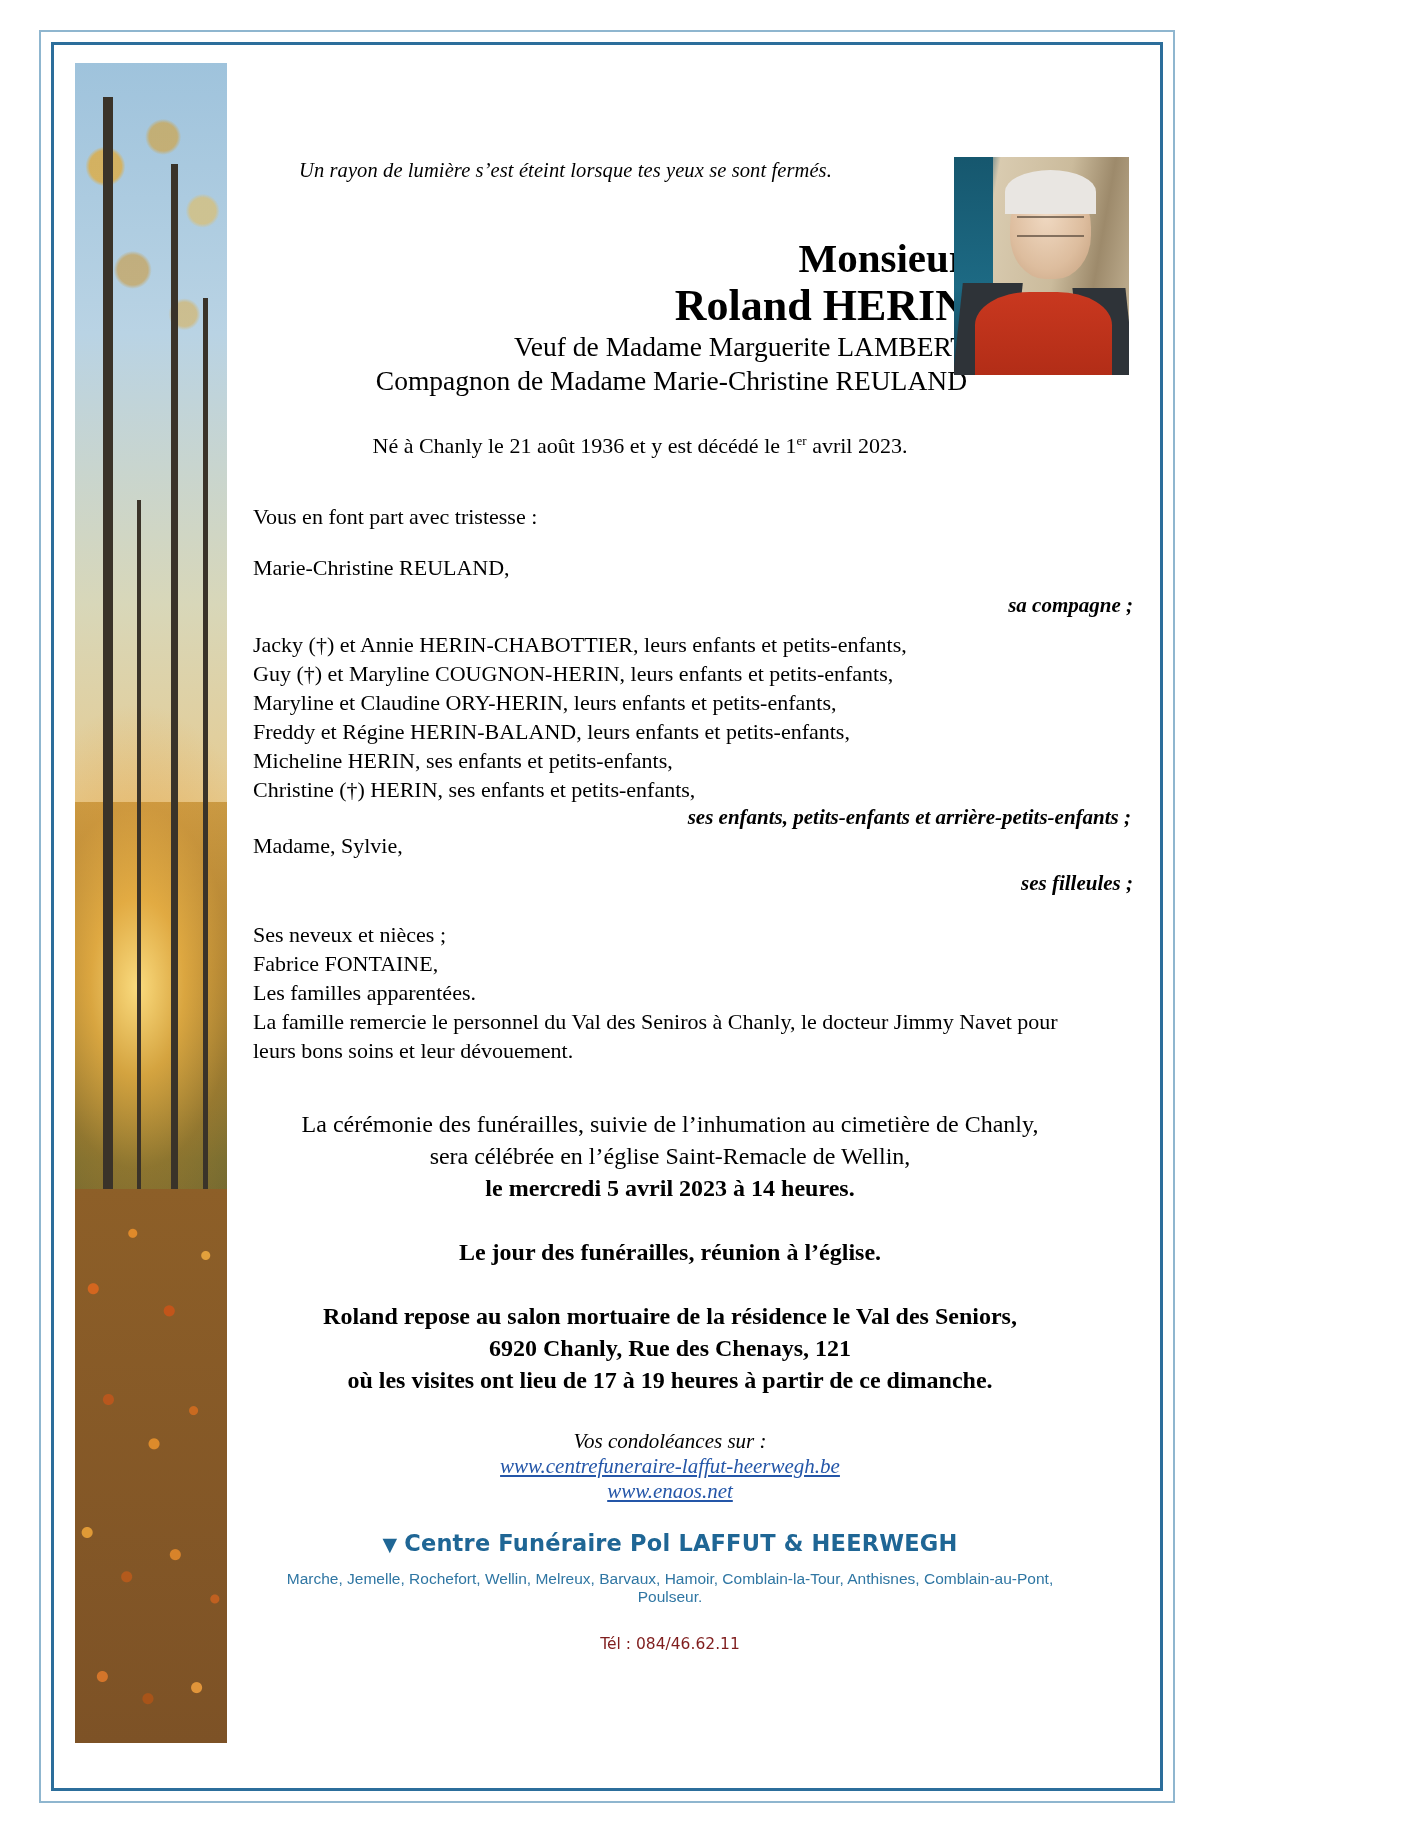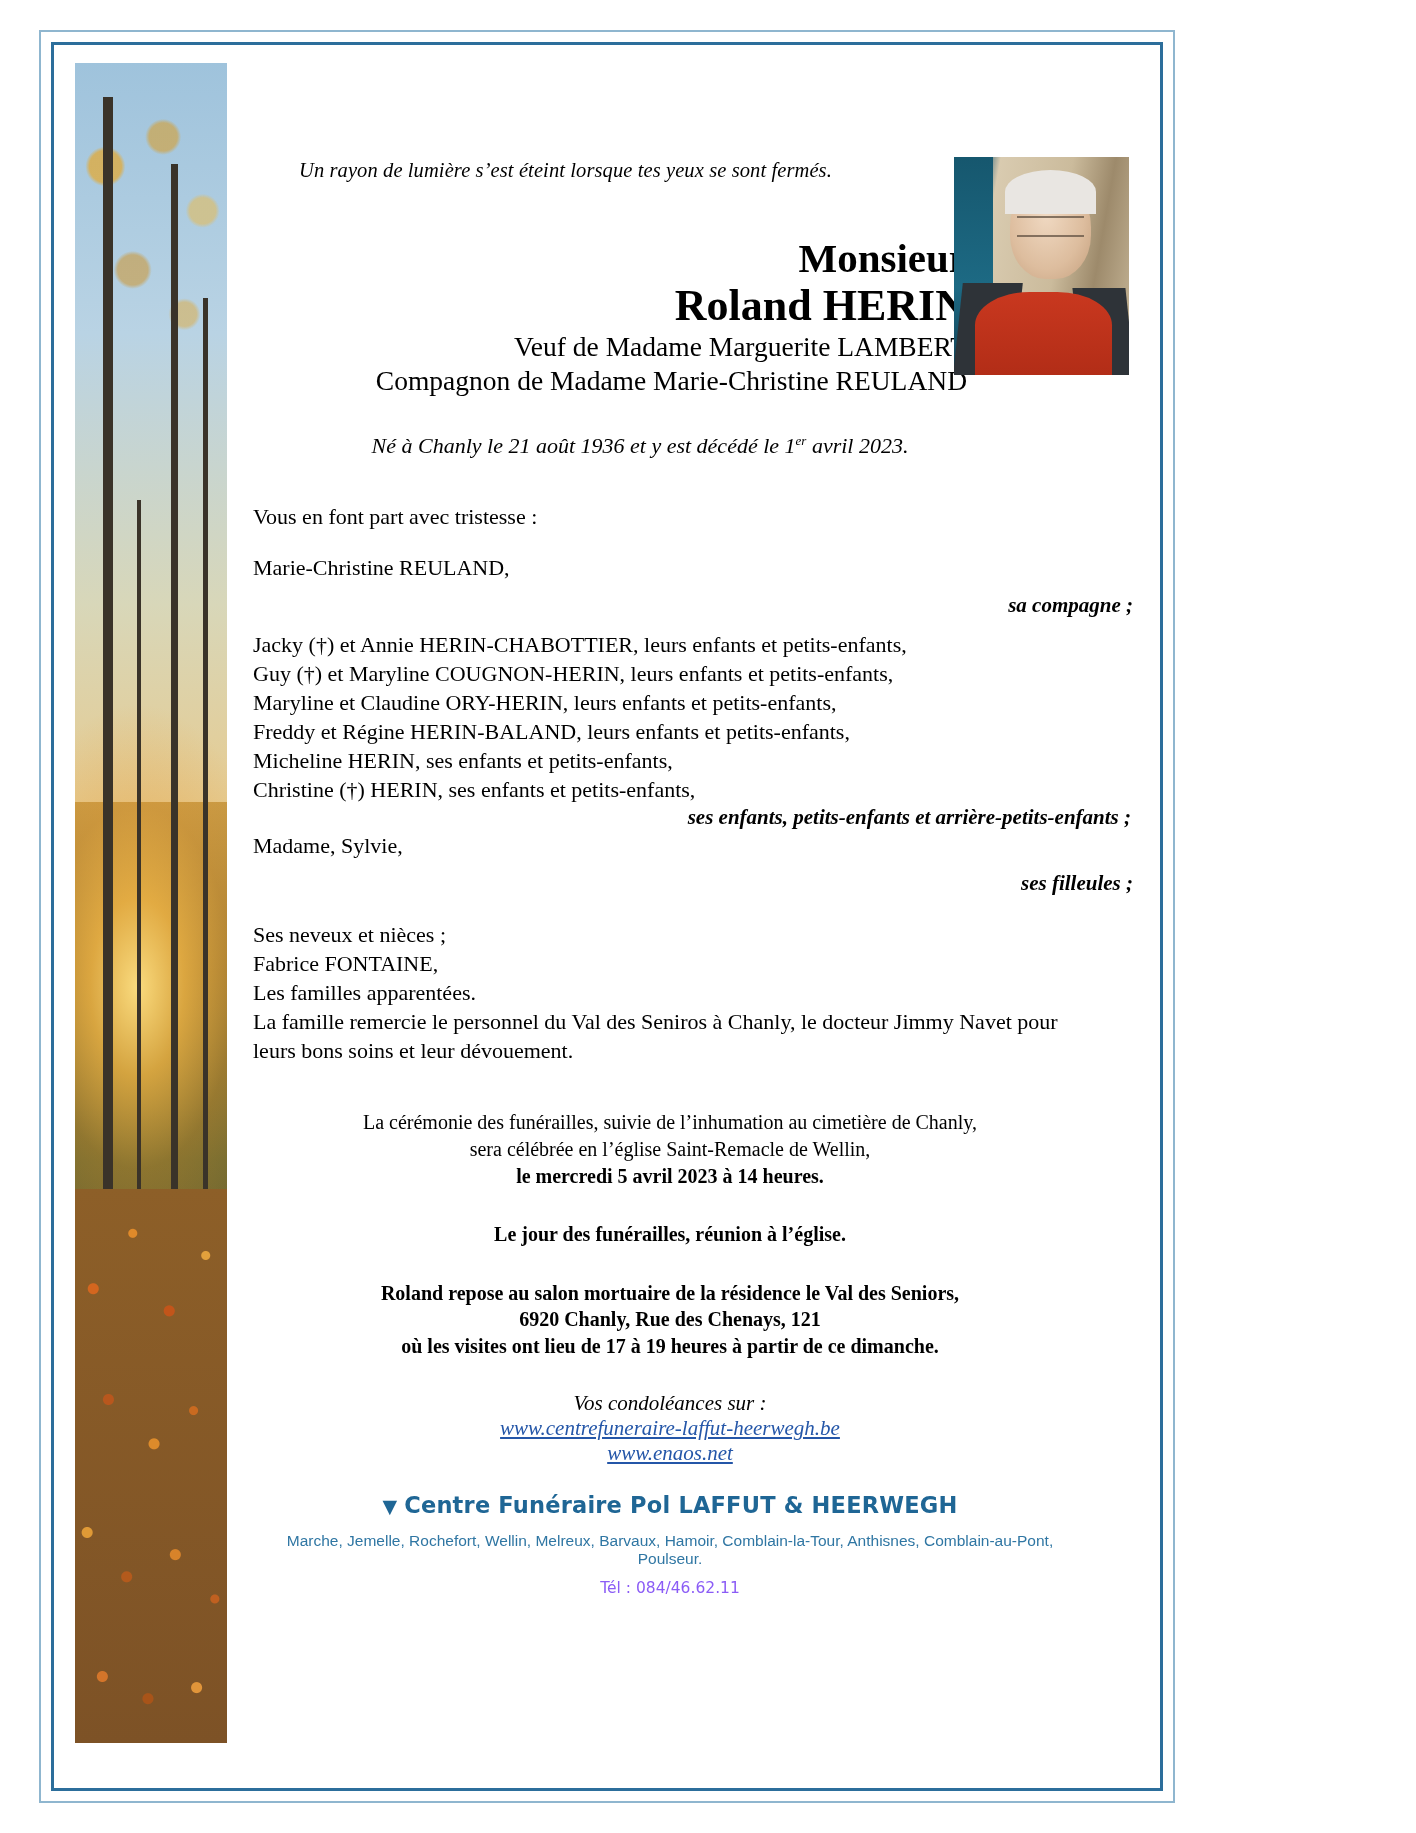--- a/index.html
+++ b/index.html
@@ -194,21 +194,20 @@
   }
   .spouse1, .spouse2 {
     font-size: 27.5px;
     line-height: 1.22;
   }
 
   .birth-line {
     text-align: center;
     font-size: 22px;
     margin: 36px 120px 0 0;
-    font-style: italic;
   }
   .birth-line sup { font-size: 13px; }
 
   .body-text {
     font-size: 22px;
     line-height: 1.32;
     margin-top: 42px;
   }
   .body-text p { margin: 0; }
   .gap { height: 22px; }
@@ -218,21 +217,21 @@
     text-align: right;
     font-style: italic;
     font-weight: bold;
     font-size: 21px;
     padding-right: 14px;
   }
   .right-ital.indent-c { text-align: right; padding-right: 16px; }
 
   .center-blk {
     text-align: center;
-    font-size: 20px;
+    font-size: 24px;
     line-height: 1.33;
     margin-right: 60px;
   }
   .center-blk.bold { font-weight: bold; }
 
   .italic-center {
     text-align: center;
     font-style: italic;
     font-size: 21px;
     margin-right: 60px;
@@ -263,24 +262,24 @@
     font-size: 19px;
     margin-right: 7px;
   }
   .footer-cities {
     color: #2f76a3;
     font-family: Liberation Sans, sans-serif;
     font-size: 15.5px;
     margin-top: 14px;
   }
   .footer-tel {
-    color: #8b5cf6;
+    color: #7f1d1d;
     font-family: "DejaVu Sans", sans-serif;
     font-size: 15.5px;
-    margin-top: 11px;
+    margin-top: 29px;
   }
 </style>
 </head>
 <body>
 
 <div class="page">
   <div class="frame-outer"></div>
   <div class="frame-inner"></div>
 
   <div class="content">

